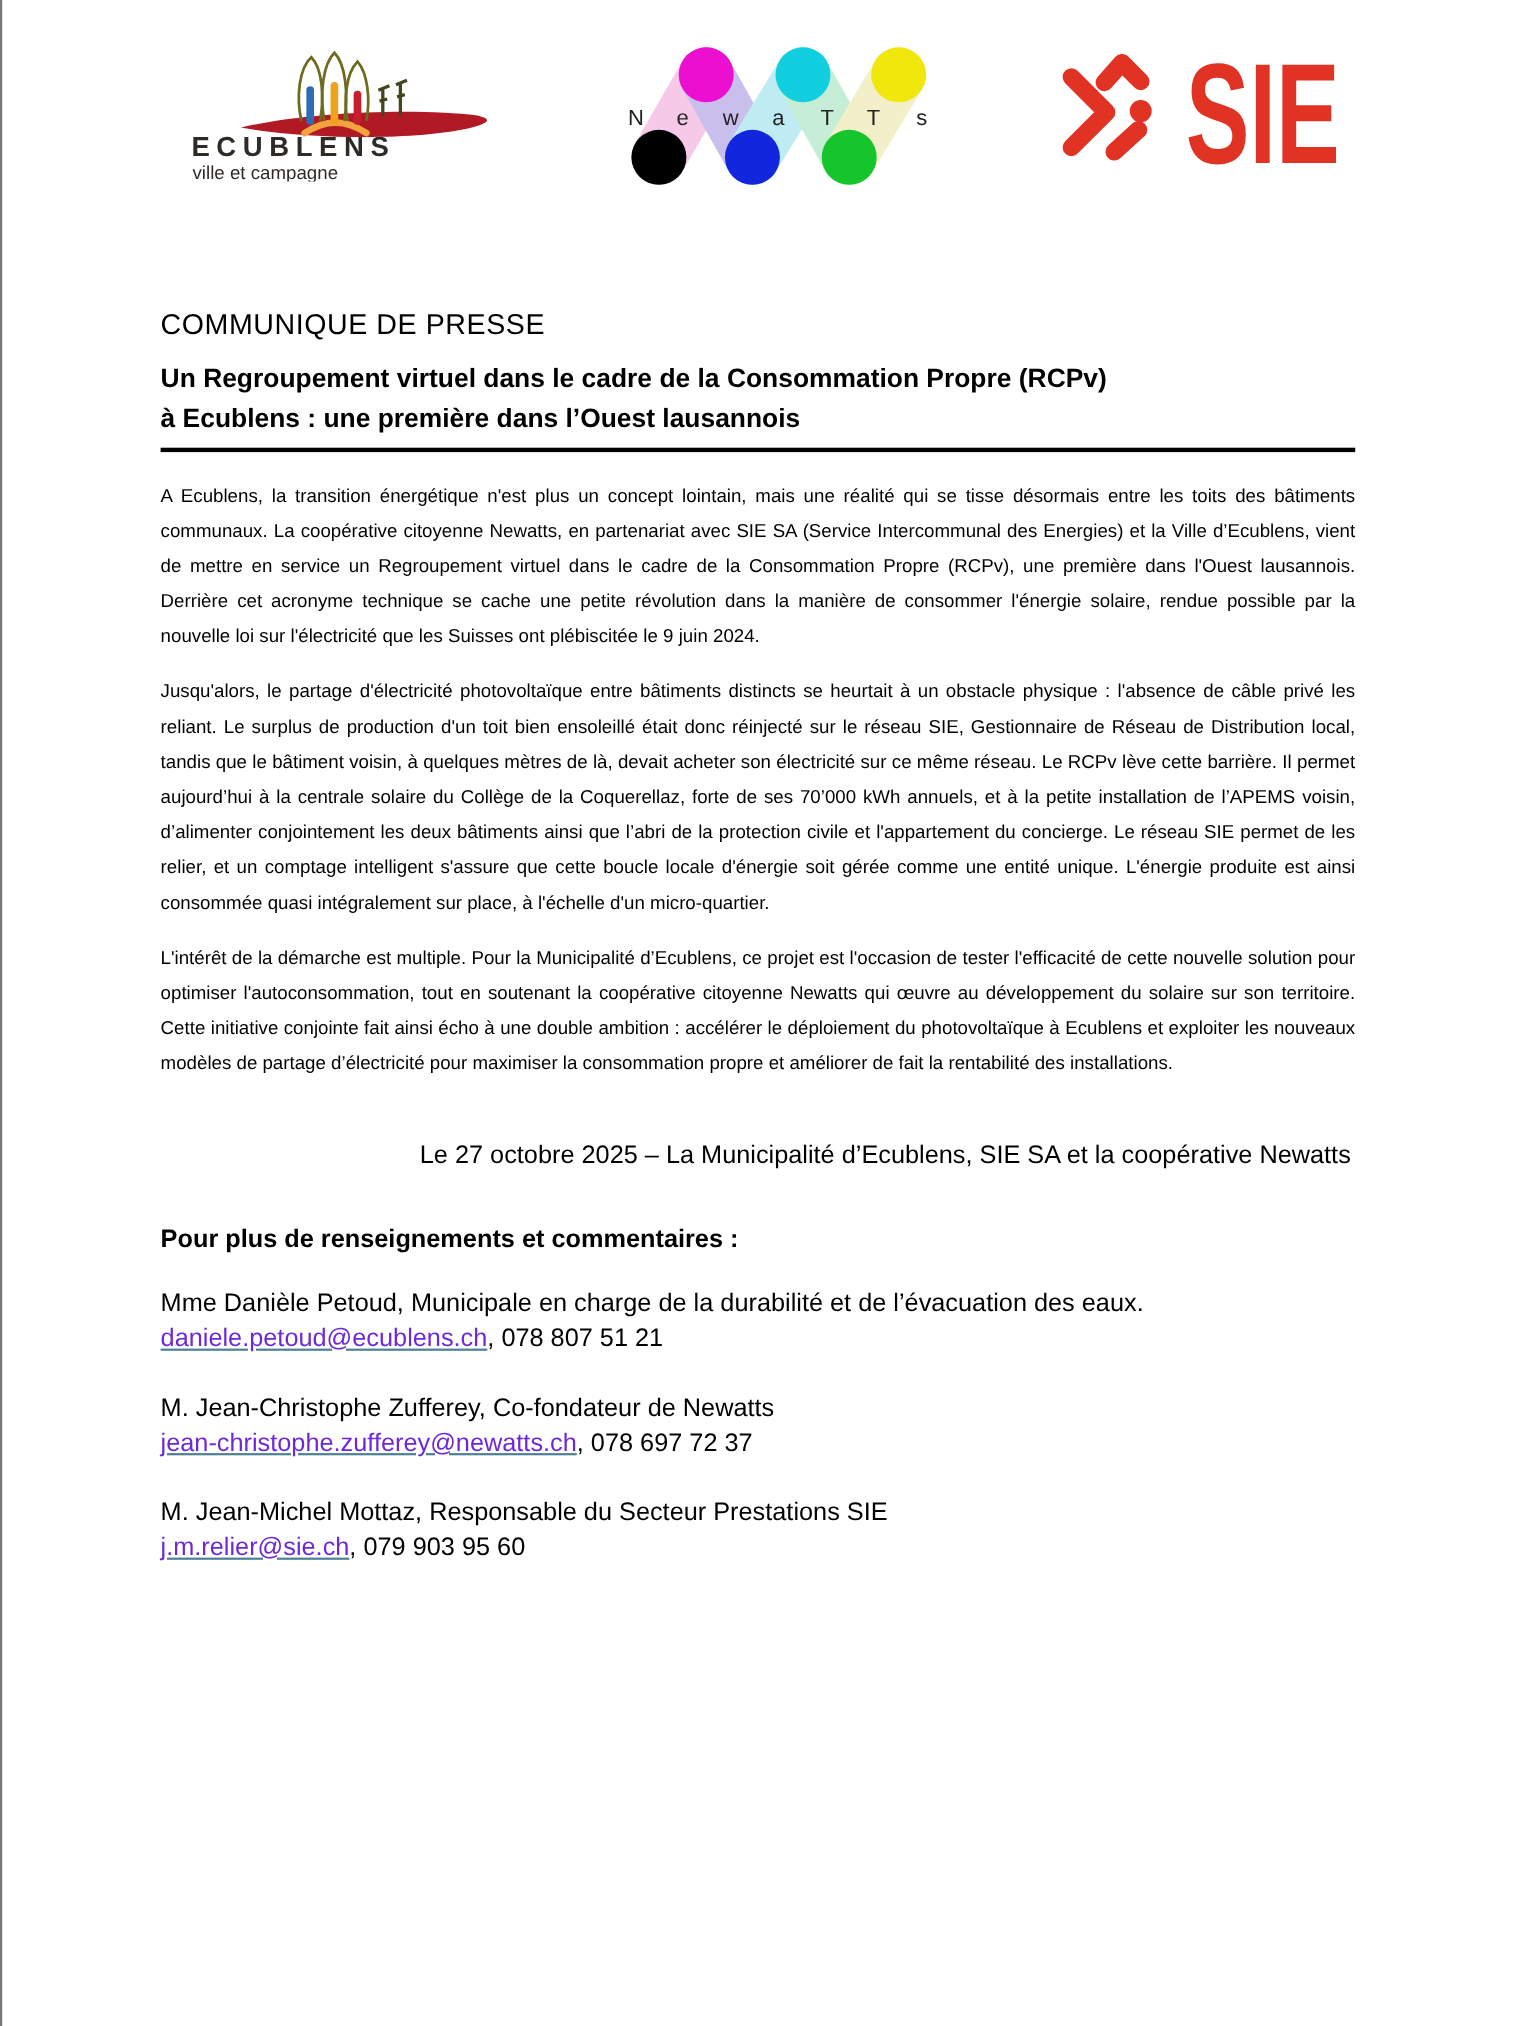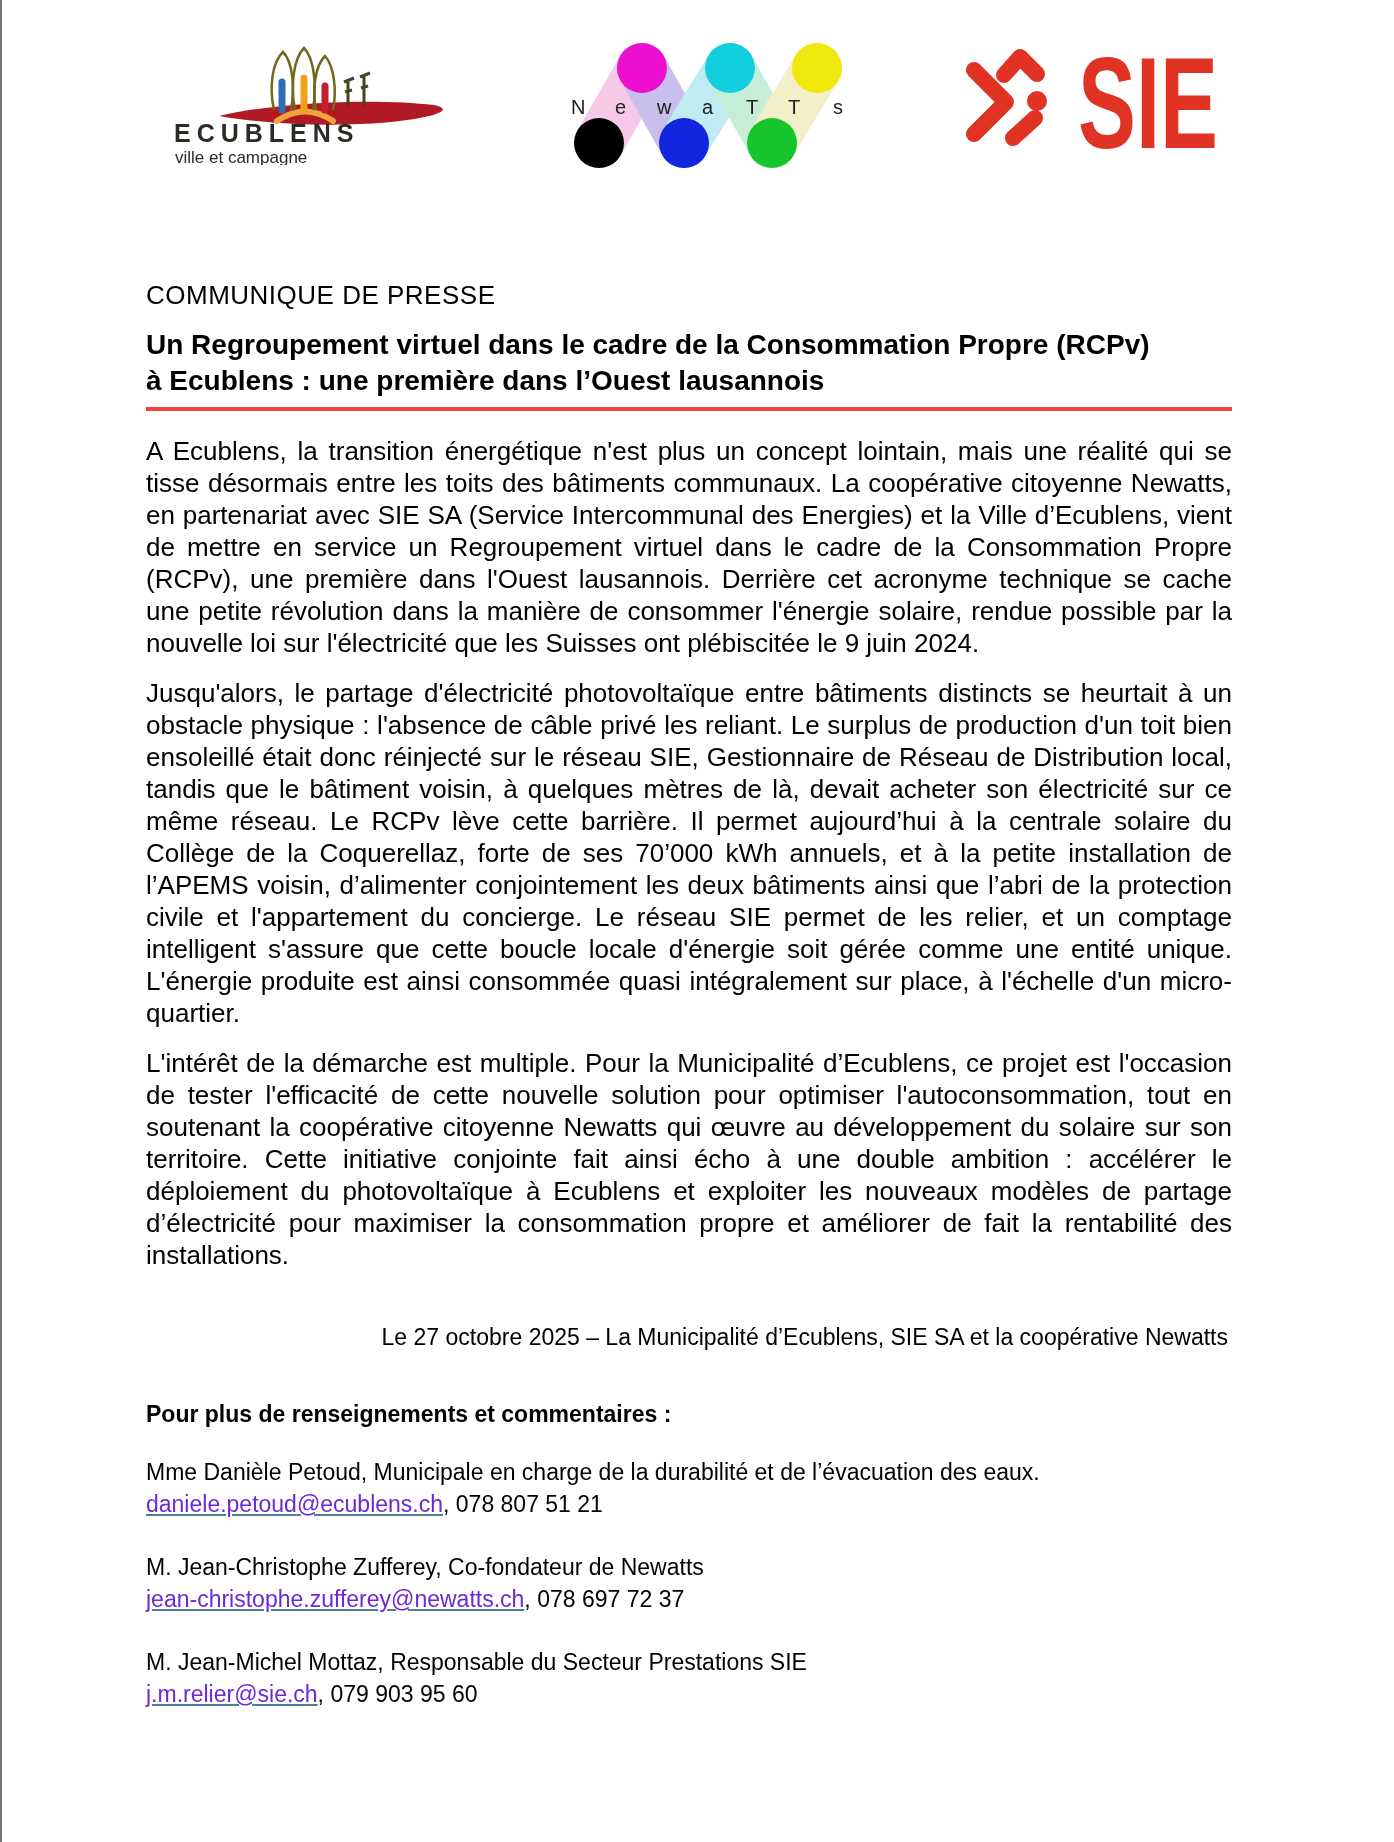--- a/index.html
+++ b/index.html
@@ -20,26 +20,26 @@
   .logo-sie{left:958px;top:44px;}
   
   .content{
     position:absolute;left:144px;top:281px;width:1086px;
   }
   .doc-title{
     font-size:26px;font-weight:normal;line-height:28px;
     margin:0 0 18px 0;letter-spacing:.5px;
   }
   .doc-headline{
-    font-size:28px;font-weight:bold;line-height:36px;
-    margin:0 0 24px 0;padding-bottom:8px;border-bottom:4px solid #ef4444;
+    font-size:24px;font-weight:bold;line-height:36px;
+    margin:0 0 24px 0;padding-bottom:8px;border-bottom:4px solid #000000;
   }
   .doc-headline span{display:block;}
   p.body{
-    font-size:26px;line-height:32px;text-align:justify;
+    font-size:17px;line-height:32px;text-align:justify;
     margin:4px 0 18px 0;
   }
   p.body.last{margin-bottom:50px;}
   .dateline{
     font-size:23px;line-height:32px;text-align:right;
     margin:0 0 45px 0;padding-right:4px;
   }
   .contacts-heading{
     font-size:23px;line-height:32px;font-weight:bold;
     margin:0 0 26px 0;

